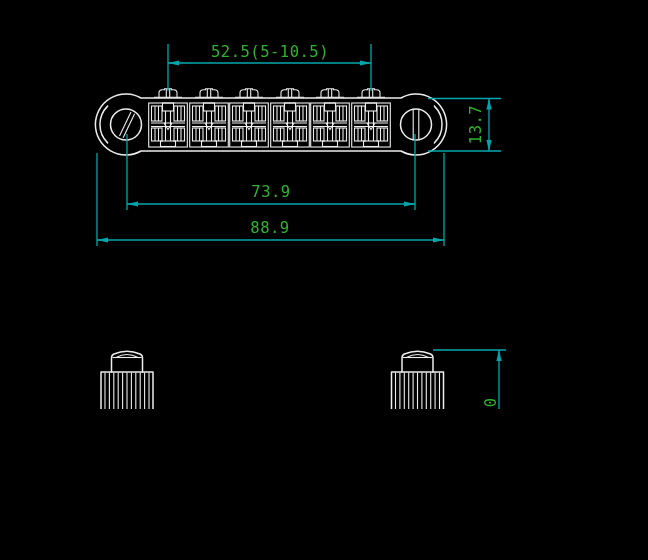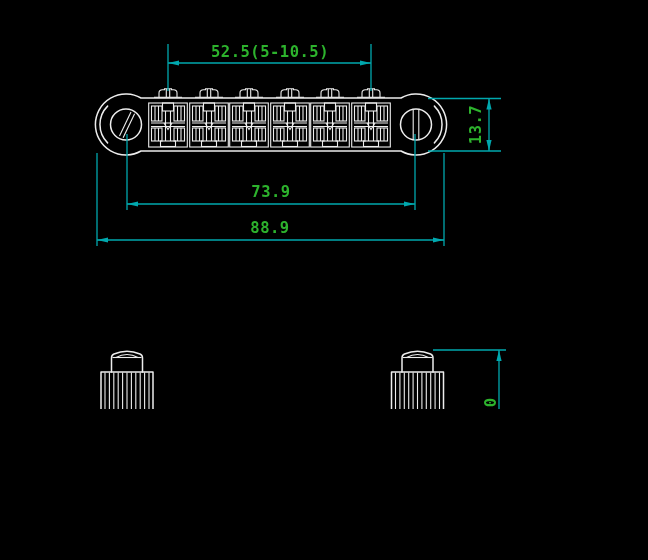--- a/index.html
+++ b/index.html
@@ -4,21 +4,21 @@
 <style>
   :root{
     --bg:#000000;
     --line:#ededed;
     --dim:#00a8ae;
     --label:#2db32d;
   }
   html,body{margin:0;padding:0;background:var(--bg);}
   .canvas{
     position:relative;width:648px;height:409px;background:var(--bg);
-    overflow:hidden;font-family:"DejaVu Sans Mono","Liberation Mono",monospace;font-weight:bold;
+    overflow:hidden;font-family:"DejaVu Sans Mono","Liberation Mono",monospace;
   }
   svg{display:block}
   .w{stroke:var(--line);fill:none;stroke-width:1.5;stroke-linecap:round;stroke-linejoin:round}
   .wt{stroke:var(--line);fill:none;stroke-width:1.1;stroke-linecap:butt}
   .dotf{fill:var(--line);stroke:none}
   .c{stroke:var(--dim);fill:none;stroke-width:1.3;stroke-linecap:butt}
   .ah{fill:var(--dim);stroke:none}
   .dt{fill:var(--label);font-size:15.5px;letter-spacing:0.5px;font-family:"DejaVu Sans Mono","Liberation Mono",monospace}
 </style>
 </head>

